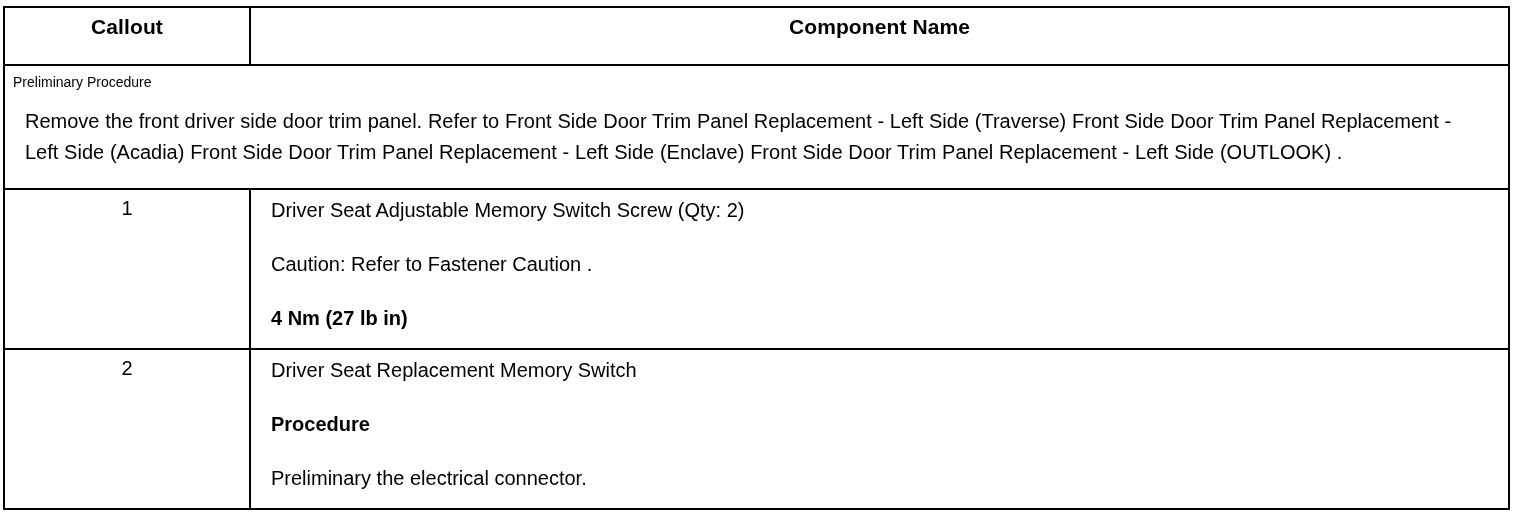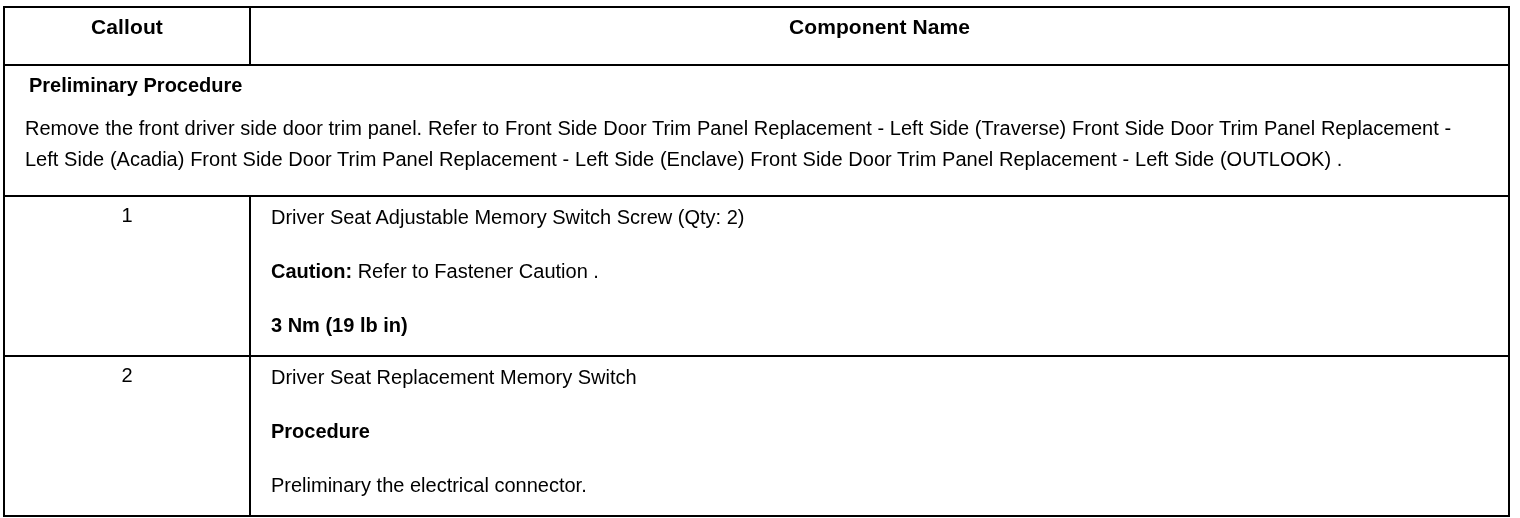--- a/index.html
+++ b/index.html
@@ -46,24 +46,24 @@
     height: 40px;
     padding: 9px 0 9px 0;
     vertical-align: middle;
     letter-spacing: 0.1px;
   }
 
   td.prelim-cell {
     padding: 8px 8px 10px 7px;
   }
   .prelim-title {
-    font-weight: bold;
-    font-size: 20px;
+    font-weight: normal;
+    font-size: 14px;
     line-height: 1.15;
-    margin: 0 0 16px 16px;
+    margin: 0 0 16px 0;
   }
   .prelim-body {
     font-size: 20px;
     line-height: 1.55;
     margin: 12px;
     text-align: left;
     word-spacing: 0.2px;
   }
 
   td.callout-cell {
@@ -81,21 +81,21 @@
     line-height: 1.2;
     margin: 0 0 30px 12px;
   }
   .content-line:last-child {
     margin-bottom: 0;
   }
   .content-line.bold {
     font-weight: bold;
   }
   .lead-bold {
-    font-weight: bold;
+    font-weight: normal;
     text-align: center;
   }
   .row-1-cell { height: 142px; }
   .row-2-cell { height: 142px; }
 </style>
 </head>
 <body>
 
 <div class="page">
   <table class="spec-table">
@@ -115,21 +115,21 @@
           <div class="prelim-title">Preliminary Procedure</div>
           <div class="prelim-body">Remove the front driver side door trim panel. Refer to Front Side Door Trim Panel Replacement - Left Side (Traverse) Front Side Door Trim Panel Replacement - Left Side (Acadia) Front Side Door Trim Panel Replacement - Left Side (Enclave) Front Side Door Trim Panel Replacement - Left Side (OUTLOOK) .</div>
         </td>
       </tr>
 
       <tr>
         <td class="callout-cell row-1-cell">1</td>
         <td class="content-cell row-1-cell">
           <p class="content-line">Driver Seat Adjustable Memory Switch Screw (Qty: 2)</p>
           <p class="content-line"><span class="lead-bold">Caution:</span><span> Refer to Fastener Caution .</span></p>
-          <p class="content-line bold">3 Nm (19 lb in)</p>
+          <p class="content-line bold">4 Nm (27 lb in)</p>
         </td>
       </tr>
 
       <tr>
         <td class="callout-cell row-2-cell">2</td>
         <td class="content-cell row-2-cell">
           <p class="content-line">Driver Seat Replacement Memory Switch</p>
           <p class="content-line bold">Procedure</p>
           <p class="content-line">Preliminary the electrical connector.</p>
         </td>

